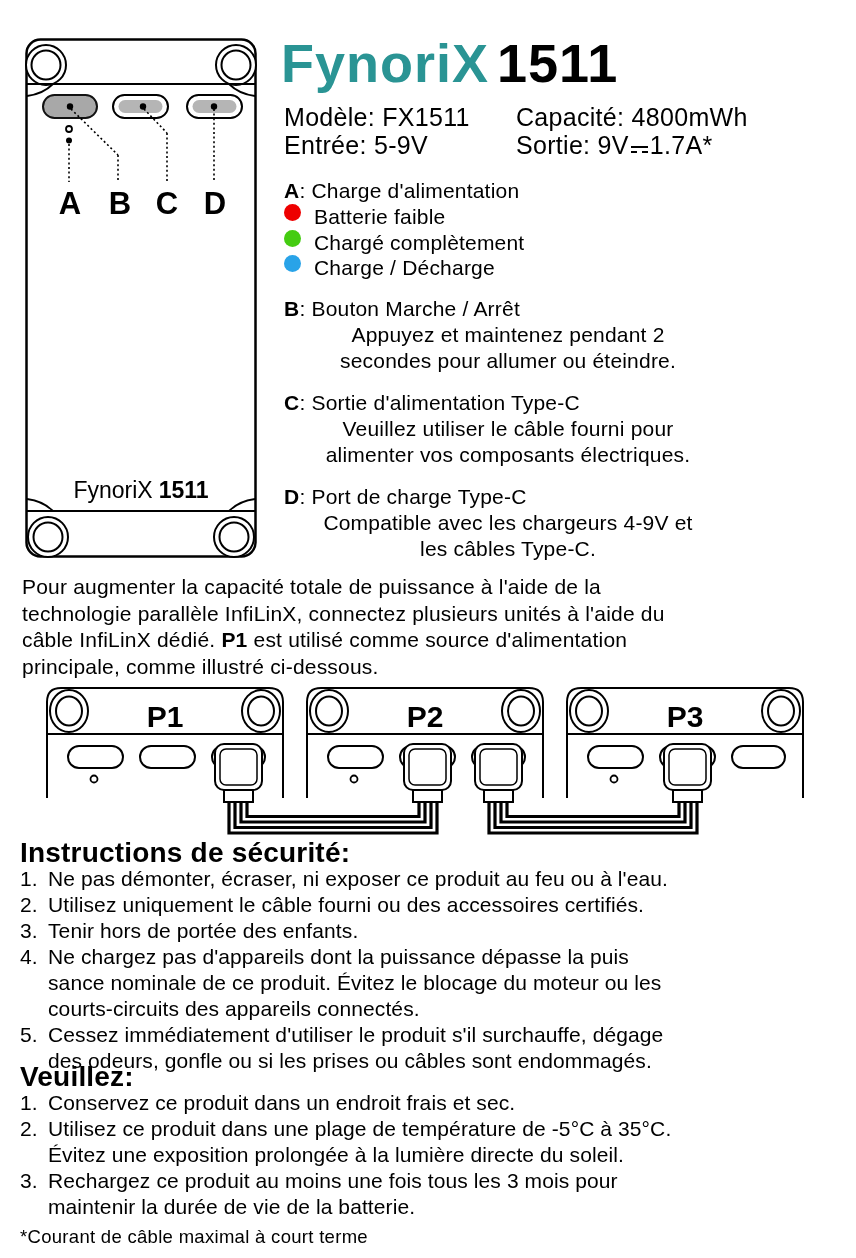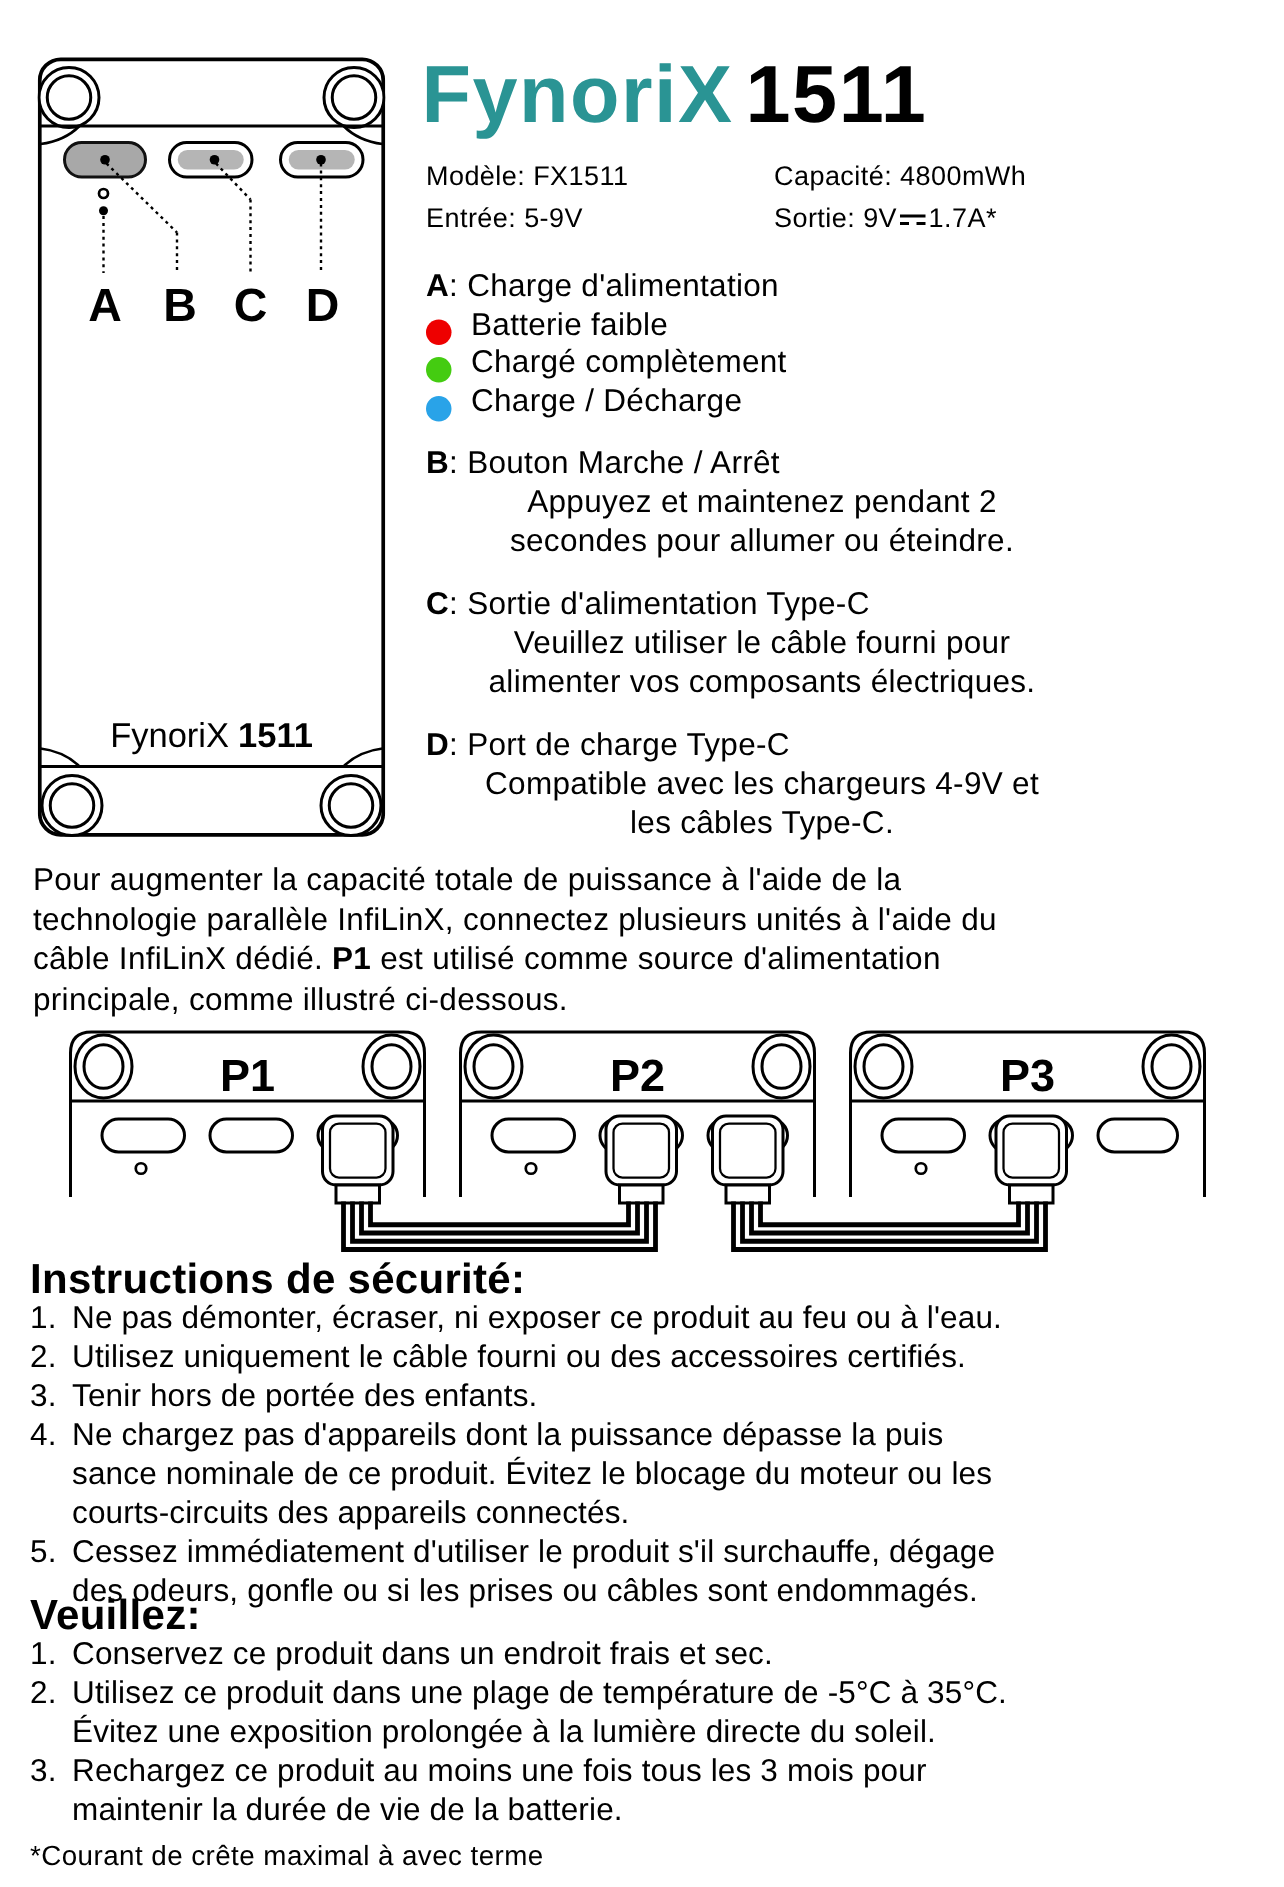--- a/index.html
+++ b/index.html
@@ -12,36 +12,36 @@
   .pre { white-space:pre-line; }
   .body-text { font-size:21px; line-height:26px; letter-spacing:0.2px; }
 
   
   #title { left:281px; top:34px; font-size:54px; line-height:58px; font-weight:bold; letter-spacing:1px; }
   #title .brand { color:#2a9494; }
   #title .model { color:#000; margin-left:8px; }
 
   
   #specs { left:284px; top:104px; display:grid; grid-template-columns:232px auto; row-gap:1px; }
-  #specs div { font-size:18px; line-height:27px; letter-spacing:0.3px; }
+  #specs div { font-size:25px; line-height:27px; letter-spacing:0.3px; }
 
   
   .dc-symbol { display:inline-block; width:17px; vertical-align:1px; margin:0 2px; }
   .dc-symbol .solid { border-top:2.6px solid #000; }
   .dc-symbol .dash  { margin-top:3.5px; border-top:2.6px dashed #000; }
 
   
   .section { left:284px; width:420px; }
   #section-a { top:178px; }
   #section-b { top:296px; }
   #section-c { top:390px; }
   #section-d { top:484px; }
   .section .ltr { font-weight:bold; }
   .section .body { margin-left:28px;text-align:center; }
-  .legend-row { display:flex; align-items:flex-end; height:25.5px; }
+  .legend-row { display:flex; align-items:flex-start; height:25.5px; }
   .legend-dot { width:17px; height:17px; border-radius:50%; margin-right:13px; flex:none; }
 
   
   #paragraph { left:22px; top:574px; width:830px; line-height:26.5px; }
   #paragraph b { font-weight:bold; }
 
   
   .list-block { left:20px; width:836px; }
   #safety { top:840px; }
   #maintenance { top:1064px; }
@@ -307,13 +307,13 @@
       </div>
 
       <div class="list-item">
         <span class="num">3.</span>
         <span class="txt">Rechargez ce produit au moins une fois tous les 3 mois pour
 maintenir la durée de vie de la batterie.</span>
       </div>
     </div>
 </div>
 
-<div class="abs" id="footnote">*Courant de crête maximal à avec terme</div>
+<div class="abs" id="footnote">*Courant de câble maximal à court terme</div>
 
 </body></html>

